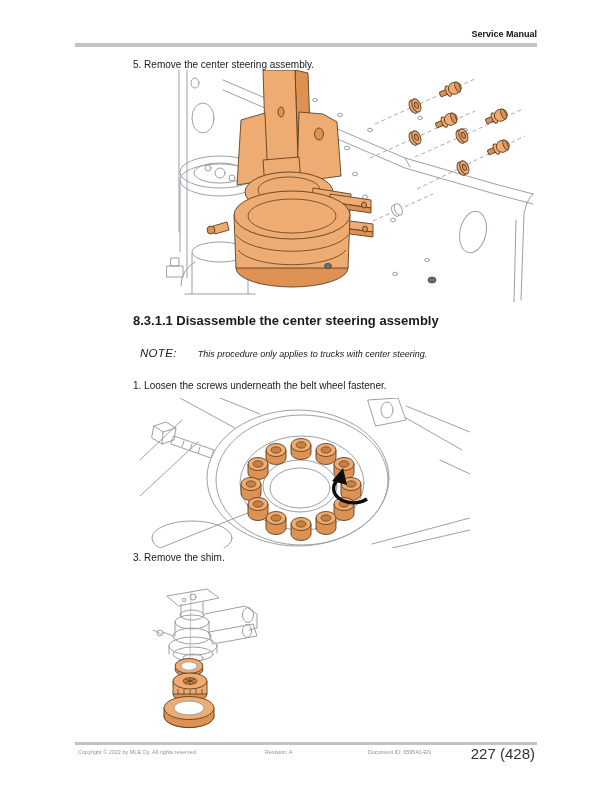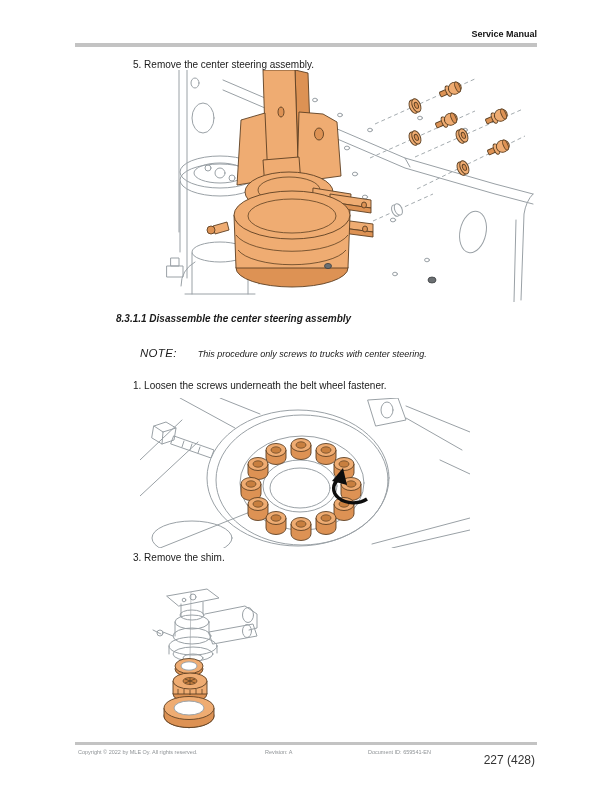--- a/index.html
+++ b/index.html
@@ -7,27 +7,27 @@
     position:relative; width:612px; height:792px; margin:0 auto;
     background:#ffffff; overflow:hidden;
     font-family:"Liberation Sans", sans-serif; color:#1a1a1a;
   }
   .abs { position:absolute; }
   .header-title { top:29px; right:75px; font-size:9px; font-weight:bold; color:#111; }
   .rule { left:75px; width:462px; background:#c3c3c3; }
   .rule-top { top:43px; height:3.5px; }
   .rule-bottom { top:742px; height:2.5px; }
   .step { left:133px; font-size:10px; white-space:nowrap; }
-  .heading { left:116px; top:313px; font-size:10px; font-weight:bold; white-space:nowrap;font-style:italic; }
+  .heading { left:133px; top:313px; font-size:13px; font-weight:bold; white-space:nowrap; }
   .note { left:140px; top:347px; display:flex; align-items:baseline; gap:21px; white-space:nowrap; }
   .note-label { font-style:italic; font-size:11.5px; letter-spacing:.3px; }
   .note-text { font-style:italic; font-size:9px; }
   .ref-italic { font-style:italic; }
   .footer-small { top:749px; font-size:5.5px; color:#8f9396; white-space:nowrap; }
-  .page-number { top:745px; right:77px; font-size:12px; color:#333;margin-top:8px; }
+  .page-number { top:745px; right:77px; font-size:15px; color:#333; }
   figure { margin:0; padding:0; }
   
   .la { stroke:#9aa1a6; stroke-width:1; fill:none; stroke-linejoin:round; stroke-linecap:round; }
   .laf { stroke:#9aa1a6; stroke-width:1; fill:#ffffff; stroke-linejoin:round; }
   .dash { stroke:#9aa1a6; stroke-width:0.9; fill:none; stroke-dasharray:4 3; }
   .of { fill:#efac72; stroke:#5d4022; stroke-width:0.9; stroke-linejoin:round; }
   .os { fill:#dd9254; stroke:#5d4022; stroke-width:0.9; stroke-linejoin:round; }
   .ok { fill:#c87f3f; stroke:#5d4022; stroke-width:0.7; }
   .ol { fill:none; stroke:#5d4022; stroke-width:0.8; }
   .darkbolt { fill:#6b6f72; stroke:#3c3f41; stroke-width:0.8; }
@@ -175,21 +175,21 @@
         <ellipse class="darkbolt" cx="267" cy="210" rx="4" ry="3"></ellipse>
         <ellipse class="darkbolt" cx="163" cy="196" rx="3.5" ry="2.6"></ellipse>
       </g>
     </svg>
   </figure>
 
   <div class="abs heading">8.3.1.1 Disassemble the center steering assembly</div>
 
   <div class="abs note">
     <span class="note-label">NOTE:</span>
-    <span class="note-text">This procedure only screws to trucks with center steering.</span>
+    <span class="note-text">This procedure only applies to trucks with center steering.</span>
   </div>
 
   <div class="abs step" style="top:380px;">1. Loosen the screws underneath the belt wheel fastener.</div>
 
   <figure class="abs" style="left:140px; top:398px;">
     <svg width="330" height="150" viewBox="0 0 330 150">
       <g class="la">
         <path d="M95,30 L40,0"></path>
         <path d="M120,16 L80,0"></path>
         <path d="M0,62 L42,22"></path>

